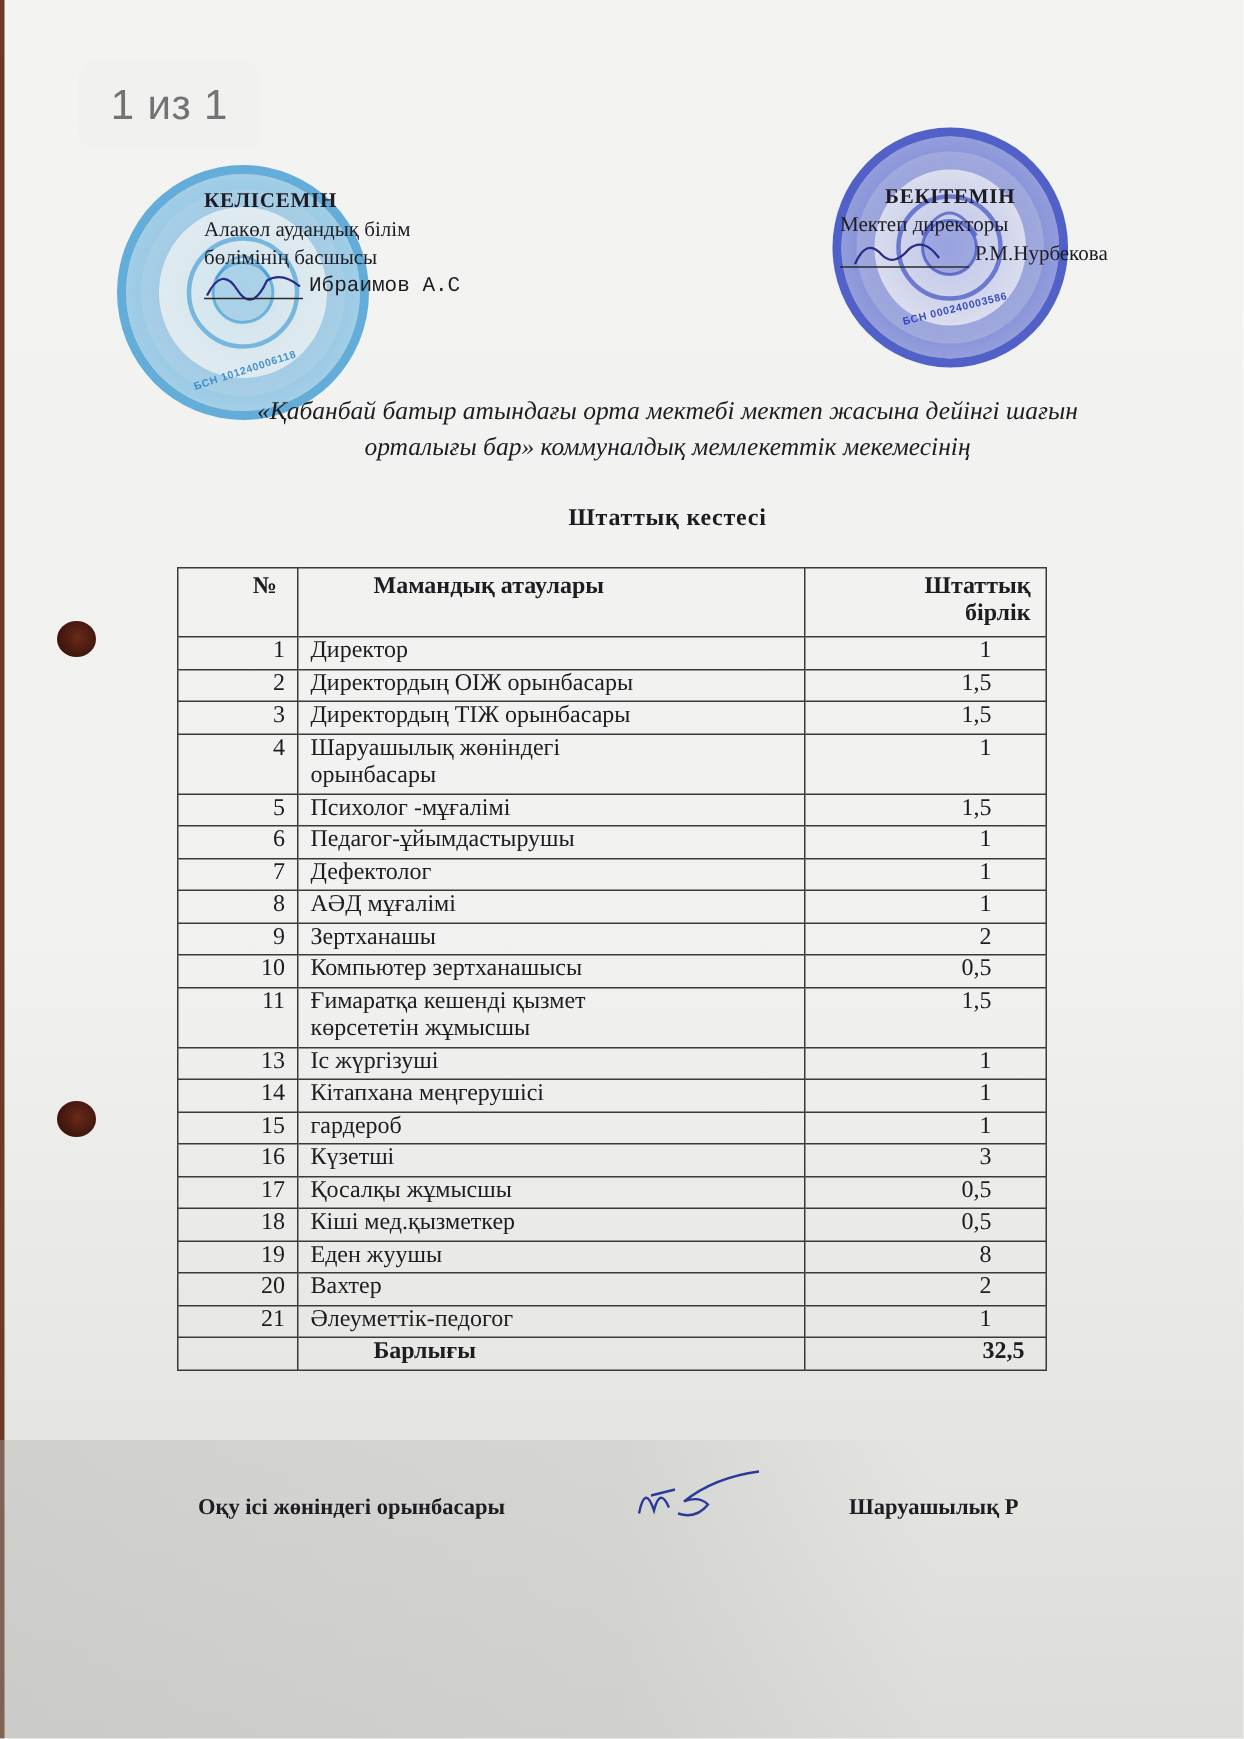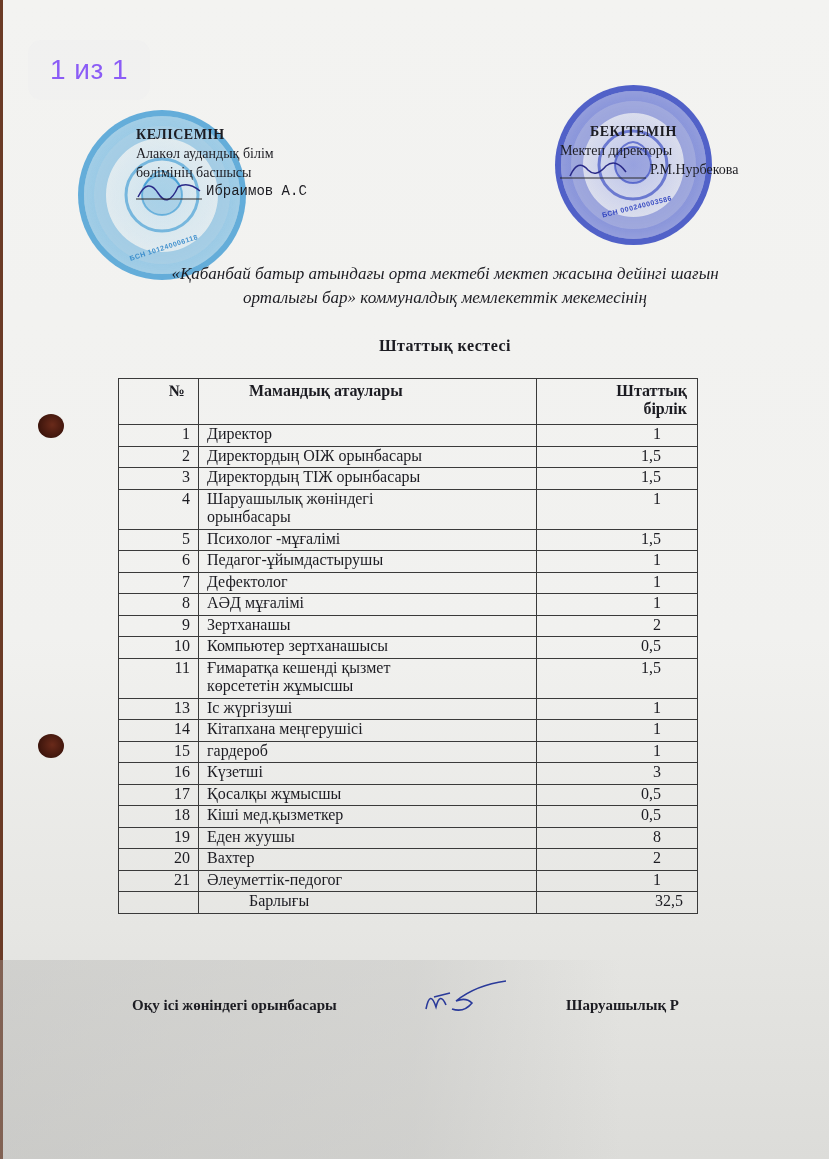--- a/index.html
+++ b/index.html
@@ -12,26 +12,26 @@
     }
     .page-edge {
       position: absolute; left: 0; top: 0; width: 3px; height: 1159px;
       background: #6b3b26;
     }
     .shadow-bottom {
       position: absolute; left: 0; top: 960px; width: 829px; height: 199px;
       background: linear-gradient(90deg, rgba(170,170,168,0.35) 0%, rgba(185,185,183,0.35) 50%, rgba(240,240,238,0) 75%);
     }
     .page-counter {
-      position: absolute; left: 28px; top: 40px; width: 122px; height: 60px;
+      position: absolute; left: 52px; top: 40px; width: 122px; height: 60px;
       background: rgba(240,240,240,0.85);
       border-radius: 14px;
       display: flex; align-items: center; justify-content: center;
       font-family: "Liberation Sans", sans-serif;
-      font-size: 28px; color: #8b5cf6; letter-spacing: 0.5px;
+      font-size: 28px; color: #737373; letter-spacing: 0.5px;
     }
     .punch-hole {
       position: absolute; width: 26px; height: 24px; border-radius: 50%;
       background: radial-gradient(circle at 55% 45%, #6a2a1a 0%, #3d150c 70%, #2a0e08 100%);
     }
     .stamp {
       position: absolute; border-radius: 50%;
     }
     .stamp-left {
       left: 78px; top: 110px; width: 168px; height: 170px;
@@ -71,21 +71,21 @@
       line-height: 18px; height: 21.5px;
     }
     table.staff th { font-weight: bold; height: 46px; vertical-align: top; padding-top: 3px; }
     .col-num { width: 80px; text-align: right; padding-right: 8px !important; }
     .col-name { width: 338px; text-align: left; padding-left: 8px !important; }
     .col-val { text-align: right; padding-right: 36px !important; }
     th.col-name { padding-left: 50px !important; }
     th.col-num { text-align: center; padding-left: 44px !important; }
     th.col-val { text-align: right; padding-right: 10px !important; line-height: 20px; }
     tr.two-line td { height: 40px; }
-    tr.total td { font-weight: normal; }
+    tr.total td { font-weight: bold; }
     tr.total .col-name { padding-left: 50px !important; }
     tr.total .col-val { padding-right: 14px !important; }
     .footer-sign {
       position: absolute; left: 132px; top: 985px; font-size: 15px; font-weight: bold;
       display: flex; align-items: center; gap: 40px;
     }
     .footer-sign .role { width: 244px; }
     .footer-sign .sig { width: 106px; height: 40px; position: relative; top: -6px; }
     .footer-sign .name { margin-left: 4px; }
   </style>

